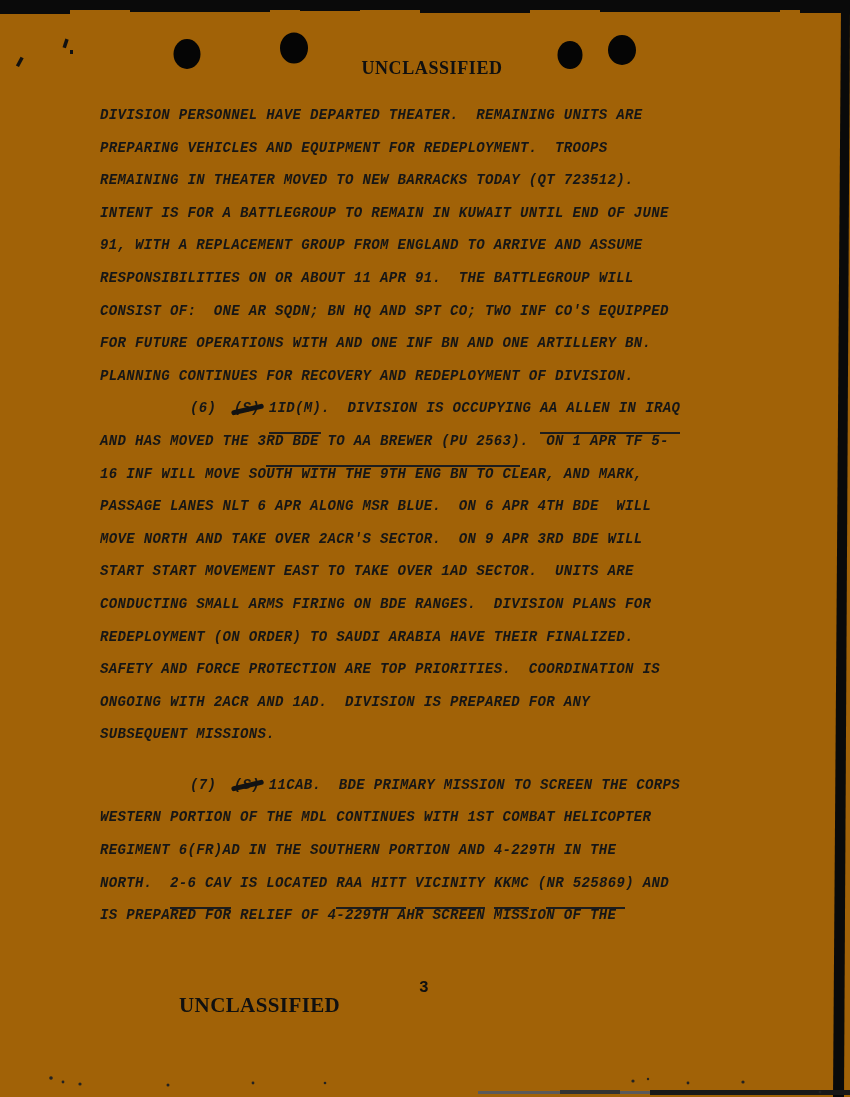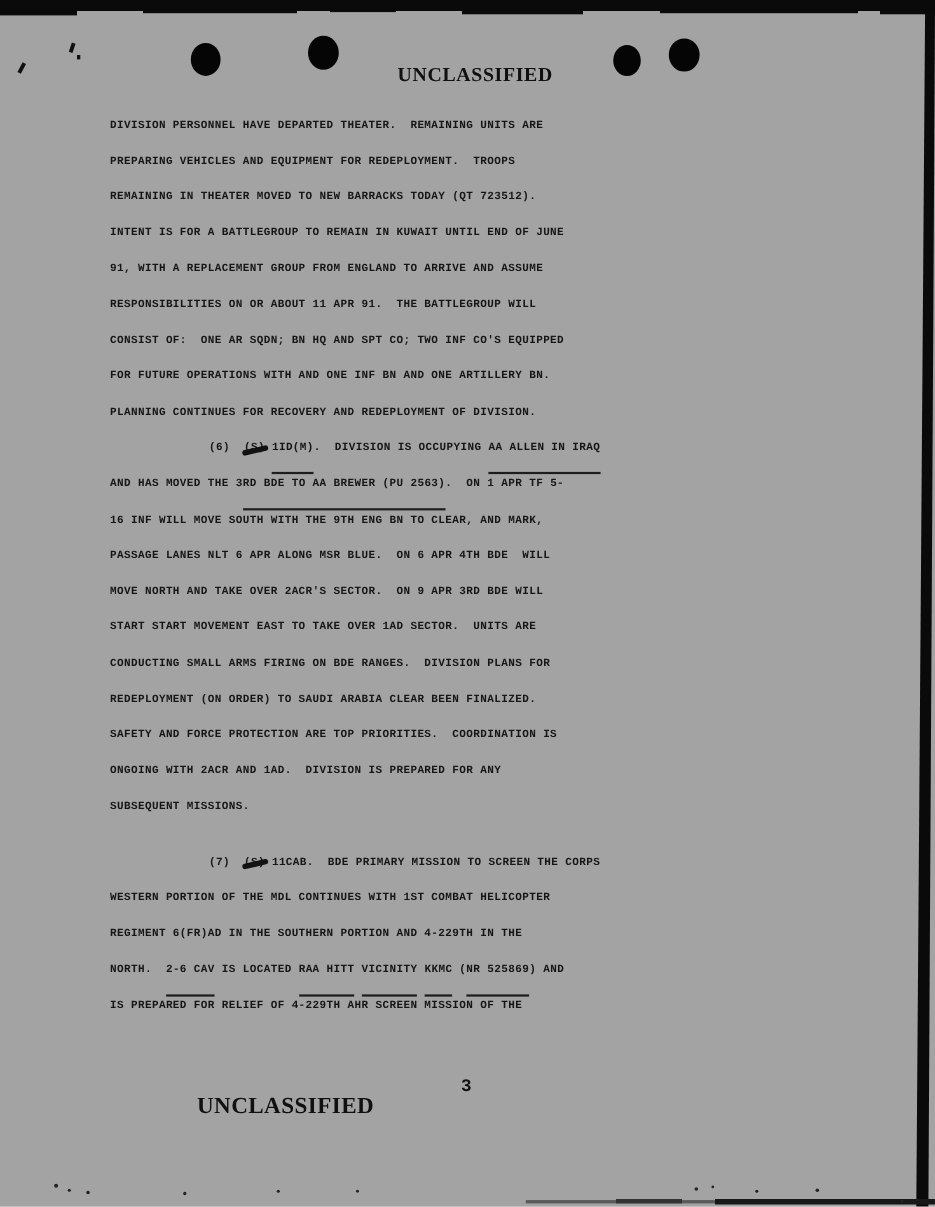--- a/index.html
+++ b/index.html
@@ -1,26 +1,27 @@
 <!DOCTYPE html>
 <html><head>
 <meta charset="utf-8">
 <style>
   html,body { margin:0; padding:0; background:#e8e8e8; }
   .page {
     position:relative; width:850px; height:1097px; margin:0 auto;
-    background:#a3a3a3; overflow:hidden;
+    background:#a16207; overflow:hidden;
     font-family:"Liberation Mono","DejaVu Sans Mono",monospace;
   }
   
   .body-text { position:absolute; left:100px; top:99px; width:662px; }
   .line {
     white-space:pre; height:32.6px; line-height:32.6px;
-    font-size:10px; font-weight:bold; letter-spacing:0.35px;
+    font-size:14px; font-weight:bold; letter-spacing:0.35px;
     color:#161616;
+    font-style:italic;
   }
   .line.indent { padding-left:90px; }
   .line.gap { margin-top:18px; }
   .hand-underline {
     border-bottom:2.5px solid #1d1d1d;
     padding-bottom:16px;
   }
   .strike { position:relative; display:inline-block; }
   .strike::after {
     content:""; position:absolute; left:-10%; right:-16%; top:44%;
@@ -111,21 +112,21 @@
       <div class="line"><span>CONSIST OF:  ONE AR SQDN; BN HQ AND SPT CO; TWO INF CO'S EQUIPPED</span></div>
       <div class="line"><span>FOR FUTURE OPERATIONS WITH AND ONE INF BN AND ONE ARTILLERY BN.</span></div>
       <div class="line"><span>PLANNING CONTINUES FOR RECOVERY AND REDEPLOYMENT OF DIVISION.</span></div>
       <div class="line indent"><span>(6)  </span><span class="strike">(S)</span><span> </span><span class="hand-underline">1ID(M)</span><span>.  DIVISION IS OCCUPYING </span><span class="hand-underline">AA ALLEN IN IRAQ</span></div>
       <div class="line"><span>AND HAS MOVED THE 3</span><span class="hand-underline">RD BDE TO AA BREWER (PU 2563)</span><span>.  ON 1 APR TF 5-</span></div>
       <div class="line"><span>16 INF WILL MOVE SOUTH WITH THE 9TH ENG BN TO CLEAR, AND MARK,</span></div>
       <div class="line"><span>PASSAGE LANES NLT 6 APR ALONG MSR BLUE.  ON 6 APR 4TH BDE  WILL</span></div>
       <div class="line"><span>MOVE NORTH AND TAKE OVER 2ACR'S SECTOR.  ON 9 APR 3RD BDE WILL</span></div>
       <div class="line"><span>START START MOVEMENT EAST TO TAKE OVER 1AD SECTOR.  UNITS ARE</span></div>
       <div class="line"><span>CONDUCTING SMALL ARMS FIRING ON BDE RANGES.  DIVISION PLANS FOR</span></div>
-      <div class="line"><span>REDEPLOYMENT (ON ORDER) TO SAUDI ARABIA CLEAR BEEN FINALIZED.</span></div>
+      <div class="line"><span>REDEPLOYMENT (ON ORDER) TO SAUDI ARABIA HAVE THEIR FINALIZED.</span></div>
       <div class="line"><span>SAFETY AND FORCE PROTECTION ARE TOP PRIORITIES.  COORDINATION IS</span></div>
       <div class="line"><span>ONGOING WITH 2ACR AND 1AD.  DIVISION IS PREPARED FOR ANY</span></div>
       <div class="line"><span>SUBSEQUENT MISSIONS.</span></div>
       <div class="line indent gap"><span>(7)  </span><span class="strike">(S)</span><span> 11CAB.  BDE PRIMARY MISSION TO SCREEN THE CORPS</span></div>
       <div class="line"><span>WESTERN PORTION OF THE MDL CONTINUES WITH 1ST COMBAT HELICOPTER</span></div>
       <div class="line"><span>REGIMENT 6(FR)AD IN THE SOUTHERN PORTION AND 4-229TH IN THE</span></div>
       <div class="line"><span>NORTH.  </span><span class="hand-underline">2-6 CAV</span><span> IS LOCATED </span><span class="hand-underline">RAA HITT</span><span> </span><span class="hand-underline">VICINITY</span><span> </span><span class="hand-underline">KKMC</span><span> (</span><span class="hand-underline">NR 525869</span><span>) AND</span></div>
       <div class="line"><span>IS PREPARED FOR RELIEF OF 4-229TH AHR SCREEN MISSION OF THE</span></div>
     </div>
 

